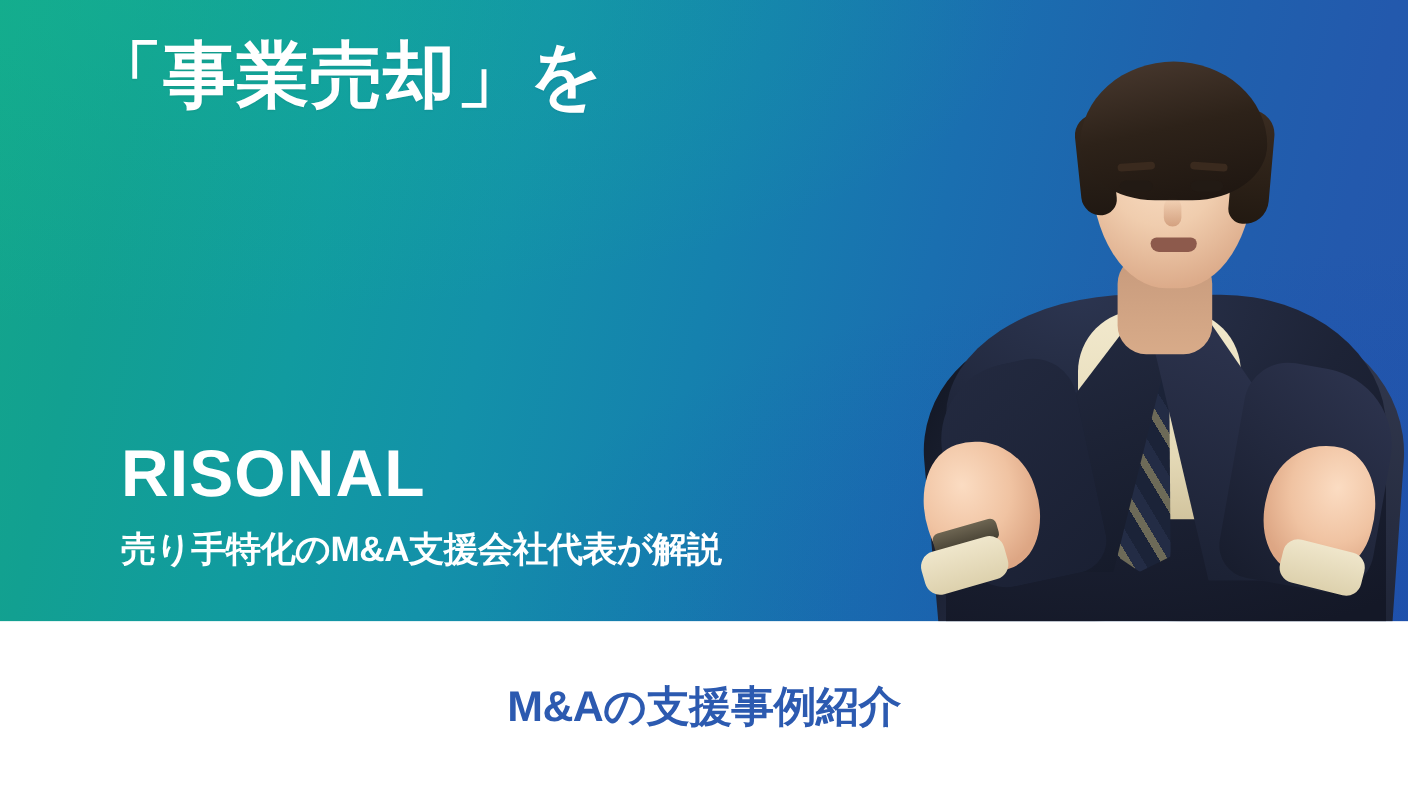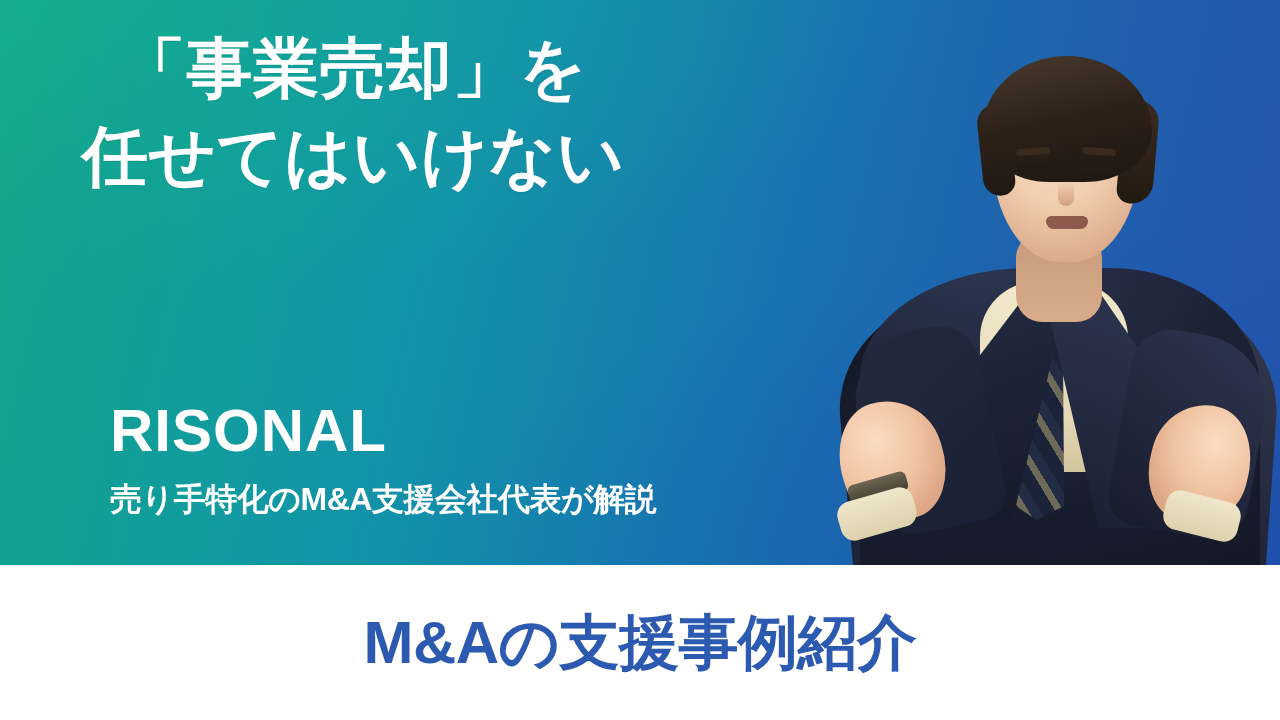--- a/index.html
+++ b/index.html
@@ -58,21 +58,21 @@
     left: 82px;
     top: 24px;
     color: #ffffff;
     font-weight: 700;
     font-size: 66px;
     line-height: 88px;
     letter-spacing: 0.5px;
     white-space: nowrap;
     text-shadow: 0 1px 2px rgba(0,0,0,0.08);
   }
-  .headline .hl-line { display: block; text-align: center; }
+  .headline .hl-line { display: block; }
 
   
   .brand {
     position: absolute;
     left: 82px;
     top: 400px;
     color: #ffffff;
     margin-left: 28px;
   }
   .brand-name {
@@ -346,39 +346,38 @@
     top: 565px;
     width: 1280px;
     height: 155px;
     background: #ffffff;
     display: flex;
     align-items: center;
     justify-content: center;
   }
   .banner-text {
     color: #2c5ab0;
-    font-size: 60px;
+    font-size: 39px;
     font-weight: 700;
     letter-spacing: -0.5px;
     line-height: 70px;
     white-space: nowrap;
   }
 </style>
 </head>
 <body>
 
 <div id="stage">
 
   <div class="hero">
     <div class="hero-bg"></div>
     <div class="hero-bg-soft"></div>
 
     <div class="headline">
       <span class="hl-line">「事業売却」を</span>
-      <span class="hl-line">任せてはいけない</span>
     </div>
 
     <div class="brand">
       <div class="brand-name">RISONAL</div>
       <div class="brand-tagline">売り手特化のM&amp;A支援会社代表が解説</div>
     </div>
 
     <div class="presenter">
       <div class="p-layer p-shoulder-l"></div>
       <div class="p-layer p-shoulder-r"></div>

